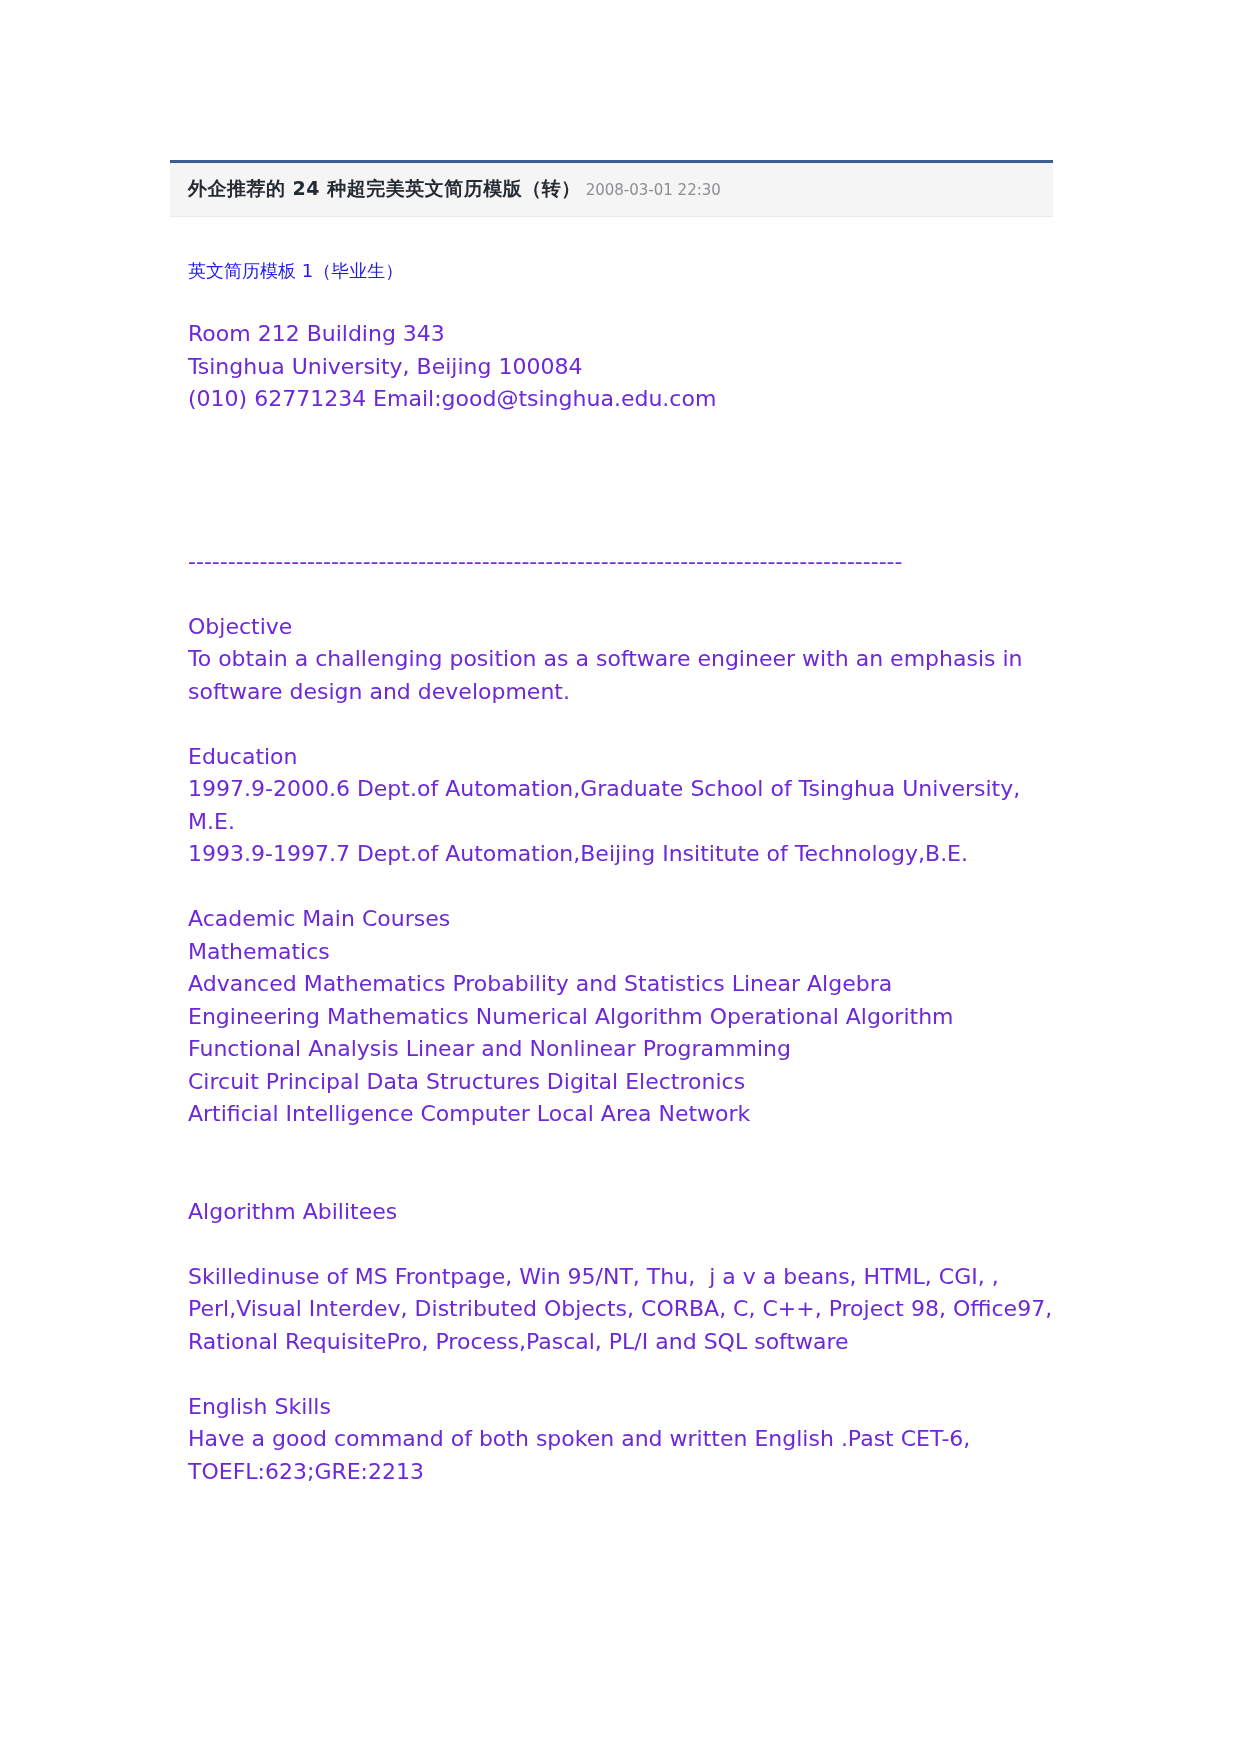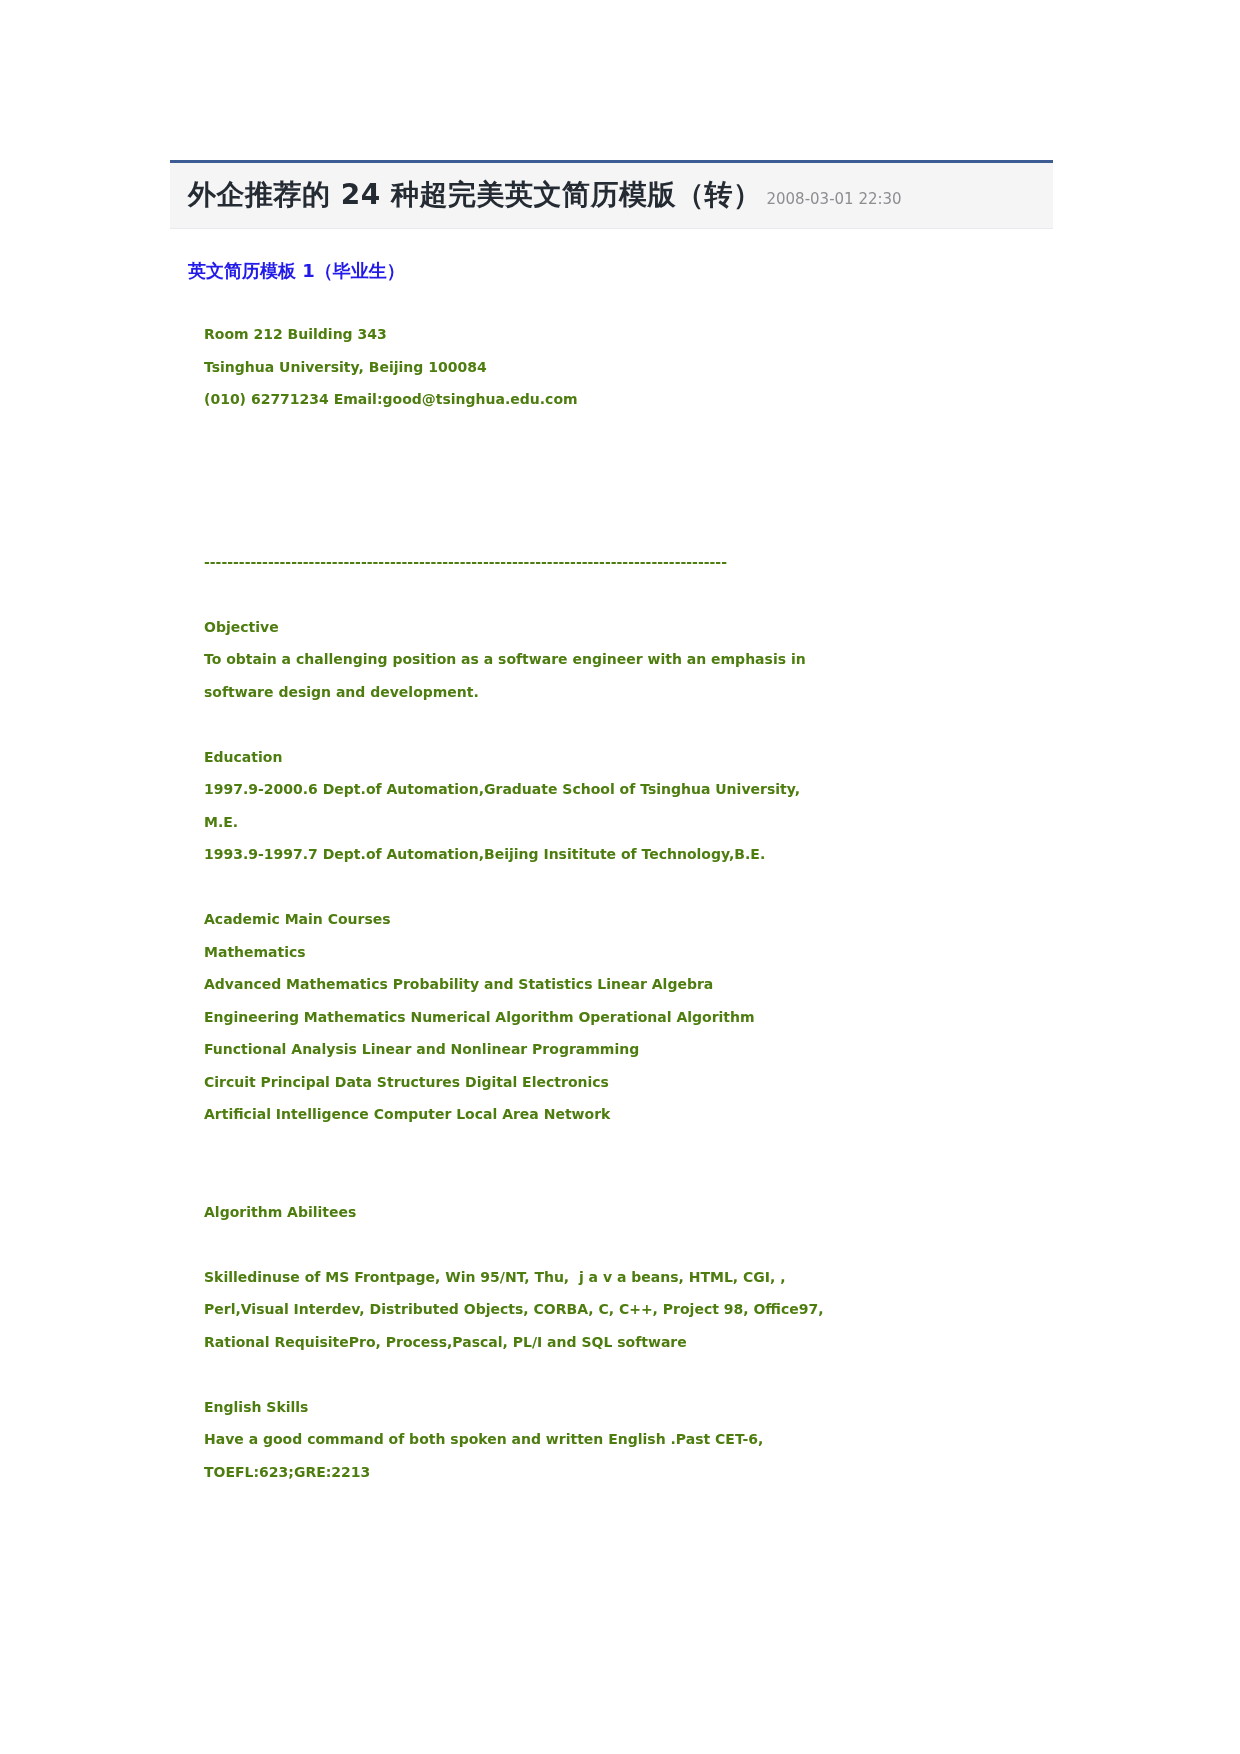--- a/index.html
+++ b/index.html
@@ -21,55 +21,53 @@
     width: 883px;
     box-sizing: border-box;
     background: #f5f5f6;
     border-top: 3px solid #3d5c94;
     border-bottom: 1px solid #e8eaef;
     padding: 13px 18px 14px 18px;
     white-space: nowrap;
   }
   .post-title {
     font-weight: bold;
-    font-size: 28px;
+    font-size: 19px;
     color: #252b33;
     letter-spacing: 0.5px;
   }
   .post-timestamp {
     font-size: 15px;
     color: #8d8d92;
     margin-left: 5px;
   }
   .post-body {
     position: absolute;
     left: 188px;
     top: 256px;
     width: 900px;
-    font-weight: bold;
   }
   .template-link {
     display: block;
     font-size: 18px;
     line-height: 30px;
     color: #211ae8;
     text-decoration: none;
     cursor: pointer;
     white-space: pre;
   }
   .resume-lines {
     margin-top: 32px;
   }
   .line {
-    font-size: 14px;
+    font-size: 22px;
     line-height: 32.5px;
     min-height: 32.5px;
-    color: #4d7c0f;
+    color: #6d28d9;
     white-space: pre;
-    margin-left: 16px;
   }
 </style>
 </head>
 <body>
 
 <div class="post-header">
   <span class="post-title">外企推荐的 24 种超完美英文简历模版（转）</span><span class="post-timestamp">2008-03-01 22:30</span>
 </div>
 
 <div class="post-body">

